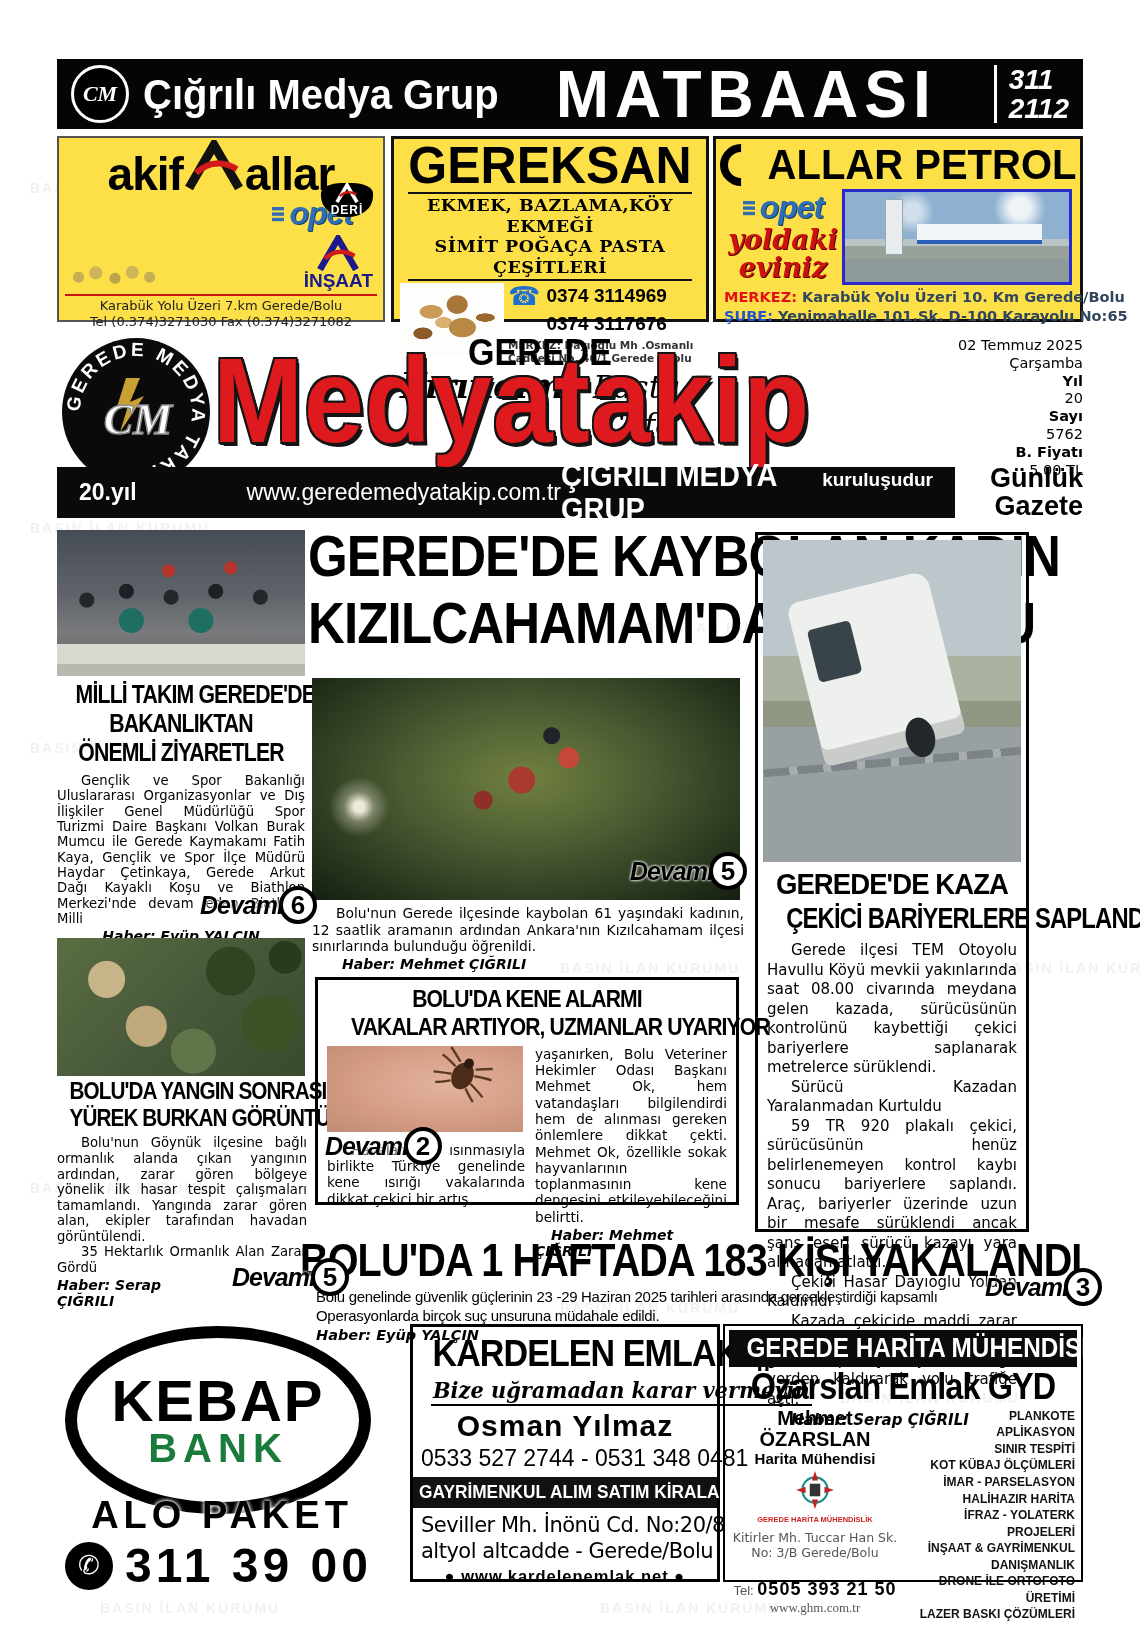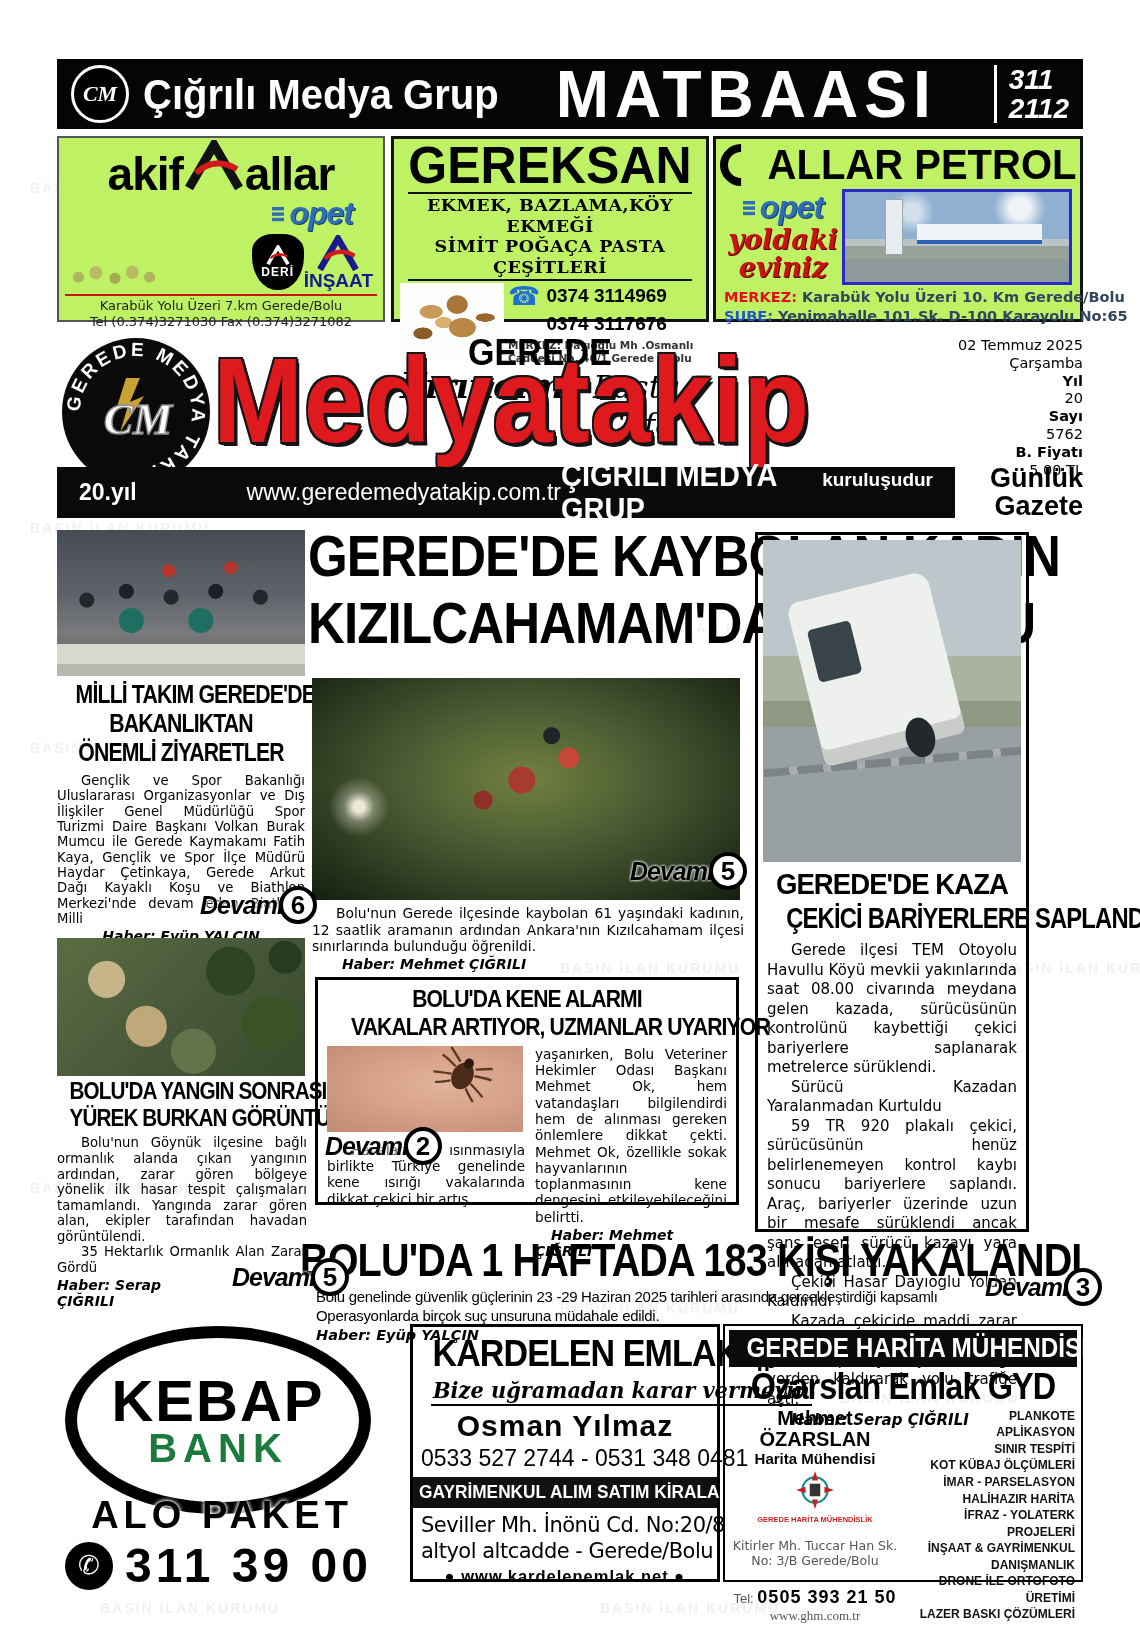--- a/index.html
+++ b/index.html
@@ -15,29 +15,29 @@
     display:flex;align-items:center;justify-content:center;flex:0 0 auto;}
   #tb-logo span{font-family:"Liberation Serif",serif;font-weight:bold;font-style:italic;font-size:22px;}
   #tb-brand{font-size:40px;font-weight:bold;letter-spacing:0;margin-left:14px;white-space:nowrap;
     transform:scaleY(1.08);}
   #tb-title{flex:1;text-align:center;font-size:64px;font-weight:bold;letter-spacing:6px;
     transform:scaleY(1.05);white-space:nowrap;}
   #tb-nums{border-left:3px solid #fff;padding-left:12px;font-size:28px;font-weight:bold;
     line-height:1.05;text-align:left;font-style:italic;}
 
   
-  .adbox{box-sizing:border-box;background:#bef264;}
+  .adbox{box-sizing:border-box;background:#fde047;}
   #ad-akif{left:57px;top:136px;width:328px;height:186px;border:2px solid #555;padding:2px 6px;}
   .akif-row1{display:flex;align-items:flex-end;justify-content:center;font-size:46px;font-weight:bold;
     letter-spacing:-1px;line-height:1;}
   .akif-row2{text-align:right;padding-right:24px;margin-top:-2px;}
   .opet{color:#2f6db5;font-weight:bold;font-style:italic;font-size:32px;letter-spacing:-1px;
     text-shadow:1px 1px 0 #17406e;display:inline-flex;align-items:center;gap:3px;}
   .opet svg{display:block;}
-  .akif-row3{display:flex;justify-content:flex-end;align-items:flex-end;padding-right:4px;height:58px;}
+  .akif-row3{display:flex;justify-content:flex-end;align-items:flex-end;gap:18px;padding-right:4px;height:58px;flex-direction:column;}
   .deri-badge{width:52px;height:56px;background:#000;border-radius:40% 40% 48% 48%/30% 30% 60% 60%;
     display:flex;flex-direction:column;align-items:center;justify-content:center;color:#fff;}
   .deri-badge .t{font-size:12px;font-weight:bold;letter-spacing:1px;}
   .insaat{display:flex;flex-direction:column;align-items:center;line-height:1;}
   .insaat .t{color:#1a1a8e;font-weight:bold;font-size:19px;letter-spacing:0;}
   .akif-line{border-top:2px solid #cc1111;margin:4px 0 2px 0;}
   .akif-addr{font-family:"DejaVu Sans",sans-serif;font-size:13px;color:#222;text-align:center;line-height:1.25;}
   .gold-dots{position:absolute;left:8px;bottom:34px;width:96px;height:22px;opacity:.65;
     background:radial-gradient(circle at 12% 60%,#a8945e 0 5px,transparent 6px),
     radial-gradient(circle at 30% 40%,#b59f63 0 6px,transparent 7px),
@@ -239,21 +239,21 @@
   .har-title{background:#0b0b0b;color:#fff;text-align:center;padding:3px 0;}
   .har-title span{display:block;font-size:27px;font-weight:bold;white-space:nowrap;transform:scaleX(.9);letter-spacing:0;}
   .har-sub{text-align:center;font-size:36px;font-weight:bold;white-space:nowrap;transform:scaleX(.9);
     letter-spacing:-1px;line-height:1.05;margin-top:1px;}
   .har-cols{display:flex;margin-top:2px;}
   .har-l{width:172px;flex:0 0 auto;text-align:center;}
   .har-person{font-size:20px;font-weight:bold;letter-spacing:0;line-height:1.05;}
   .har-role{font-size:15px;font-weight:bold;}
   .har-crest{margin:2px auto 0;}
   .har-crest-cap{font-size:7.5px;color:#c22;font-weight:bold;white-space:nowrap;}
-  .har-addr{font-family:"DejaVu Sans",sans-serif;font-size:12.5px;color:#555;line-height:1.2;margin-top:14px;}
+  .har-addr{font-family:"DejaVu Sans",sans-serif;font-size:12.5px;color:#555;line-height:1.2;margin-top:6px;}
   .har-tel{font-size:13px;color:#555;margin-top:19px;}
   .har-tel b{color:#000;font-size:18px;letter-spacing:1px;}
   .har-url{font-family:Liberation Serif, serif;font-size:13px;color:#555;}
   .har-r{flex:1;text-align:right;font-size:12px;font-weight:bold;line-height:1.38;padding-right:2px;
     letter-spacing:0;color:#111;}
 </style>
 </head>
 <body>
 
 <div id="page">

